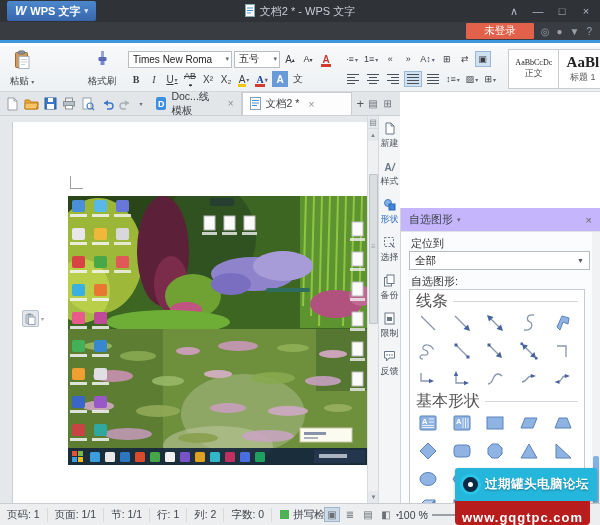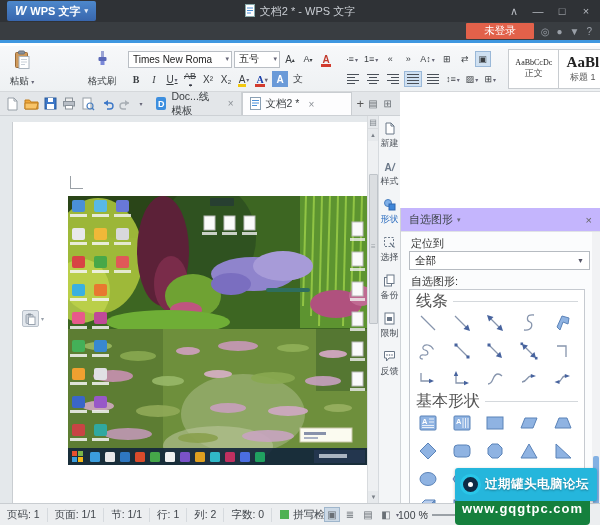--- a/index.html
+++ b/index.html
@@ -161,22 +161,22 @@
   #zoom-handle{position:absolute;left:488px;top:5px;width:7px;height:12px;background:#e8eaec;border:1px solid #9aa0a6;}
 
   
   #watermark{position:absolute;left:455px;top:468px;z-index:50;}
   #wm-banner{width:142px;height:33px;background:#25b6dc;border-radius:3px;display:flex;align-items:center;gap:4px;
              padding:0 5px;box-shadow:0 1px 3px rgba(0,0,0,.3);}
   #wm-logo{width:21px;height:21px;border-radius:50%;background:#0e2b46;border:3px solid #29c6e8;position:relative;flex:none;}
   #wm-logo::after{content:"";position:absolute;left:5px;top:5px;width:5px;height:5px;border-radius:50%;background:#fff;}
   #wm-name{color:#fff;font-weight:bold;font-size:12.5px;letter-spacing:.5px;white-space:nowrap;
            text-shadow:0 1px 2px rgba(0,0,0,.35);}
-  #wm-urlbox{width:135px;height:24px;margin-top:0;background:#15803d;border-radius:0 0 4px 4px;
-             display:flex;align-items:flex-start;justify-content:center;}
+  #wm-urlbox{width:135px;height:24px;margin-top:0;background:#b91c1c;border-radius:0 0 4px 4px;
+             display:flex;align-items:flex-end;justify-content:center;}
   #wm-url{color:#fff;font-weight:bold;font-size:13px;letter-spacing:1px;white-space:nowrap;}
 </style>
 </head>
 <body>
 
 <div id="app">
 
   <div id="titlebar">
     <div id="app-btn">
       <span class="wlogo">W</span>

